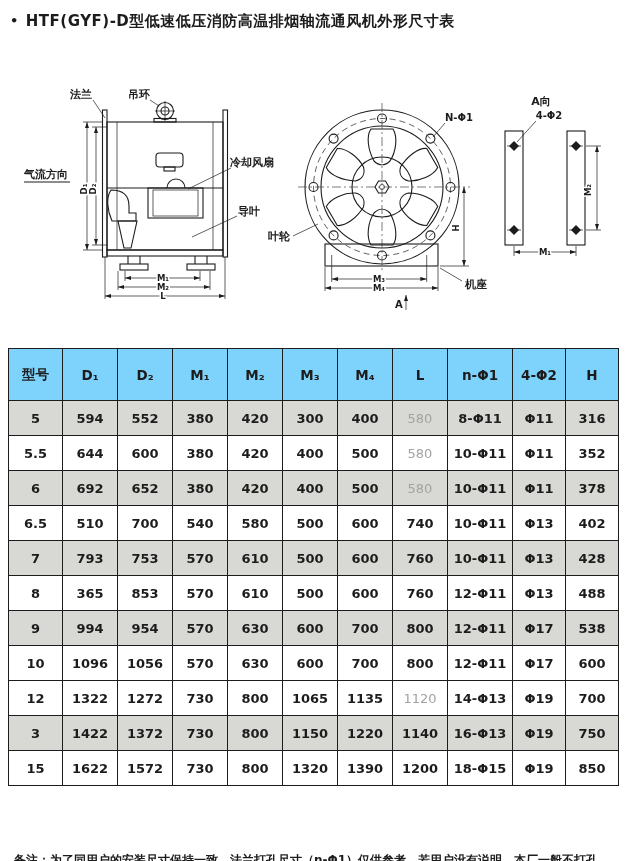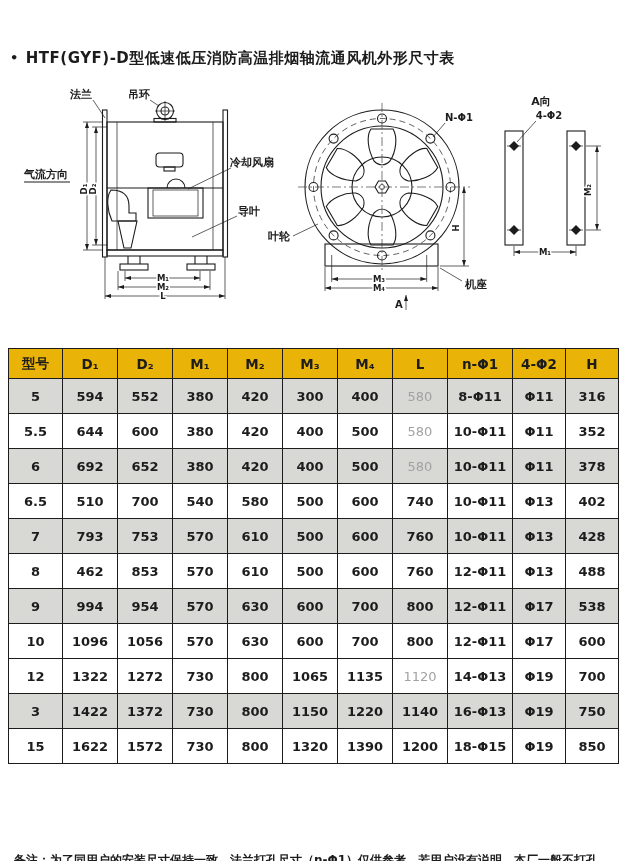--- a/index.html
+++ b/index.html
@@ -3,41 +3,41 @@
 <meta charset="utf-8">
 <style>
   html,body { margin:0; padding:0; }
   body {
     width:626px; height:861px; position:relative;
     background:#ffffff; color:#1c1c1c;
     font-family:"DejaVu Sans","Liberation Sans",sans-serif;
   }
   .title {
     position:absolute; top:12px; left:10px;
-    font-size:15px; font-weight:bold; letter-spacing:.5px; white-space:nowrap;margin-top:37px;
+    font-size:15px; font-weight:bold; letter-spacing:.5px; white-space:nowrap;
   }
   .title .bullet { margin-right:7px; font-size:13px; vertical-align:1px; }
   svg.drawing { position:absolute; top:0; left:0; }
   svg .ln   { stroke:#1c1c1c; stroke-width:1.1; fill:none; }
   svg .thin { stroke:#1c1c1c; stroke-width:.7;  fill:none; }
   svg .cl   { stroke:#444; stroke-width:.7; fill:none; stroke-dasharray:9 3 2 3; }
   svg .dash { stroke-dasharray:6 4; }
   svg text  { fill:#1c1c1c; stroke:none; }
   svg .zh   { font-size:11px; font-weight:bold; }
   svg .dimt { font-size:8.5px; font-weight:bold; }
   svg .ko   { paint-order:stroke fill; stroke:#ffffff; stroke-width:3px; }
   table.dims {
     position:absolute; top:348px; left:8px; width:610px;
     border-collapse:collapse; table-layout:fixed;
   }
   table.dims th, table.dims td {
     border:1.6px solid #1c1c1c; text-align:center; vertical-align:middle;
     font-size:13px; font-weight:bold; padding:0; overflow:hidden;
   }
-  table.dims thead tr { height:30px; background:#eab308; }
+  table.dims thead tr { height:52px; background:#7dd3fc; }
   table.dims thead th { font-size:13.5px; }
   table.dims tbody tr { height:35px; background:#ffffff; }
   table.dims tbody tr.alt { background:#d8d8d4; }
   table.dims td.muted { color:#a2a2a2; font-weight:400; }
   .note {
     position:absolute; top:852px; left:14px; width:604px;
     font-size:12px; font-weight:bold; white-space:nowrap;
   }
 </style>
 </head>
@@ -335,21 +335,21 @@
         <td>610</td>
         <td>500</td>
         <td>600</td>
         <td>760</td>
         <td>10-Φ11</td>
         <td>Φ13</td>
         <td>428</td>
       </tr>
       <tr>
         <td>8</td>
-        <td>462</td>
+        <td>365</td>
         <td>853</td>
         <td>570</td>
         <td>610</td>
         <td>500</td>
         <td>600</td>
         <td>760</td>
         <td>12-Φ11</td>
         <td>Φ13</td>
         <td>488</td>
       </tr>

